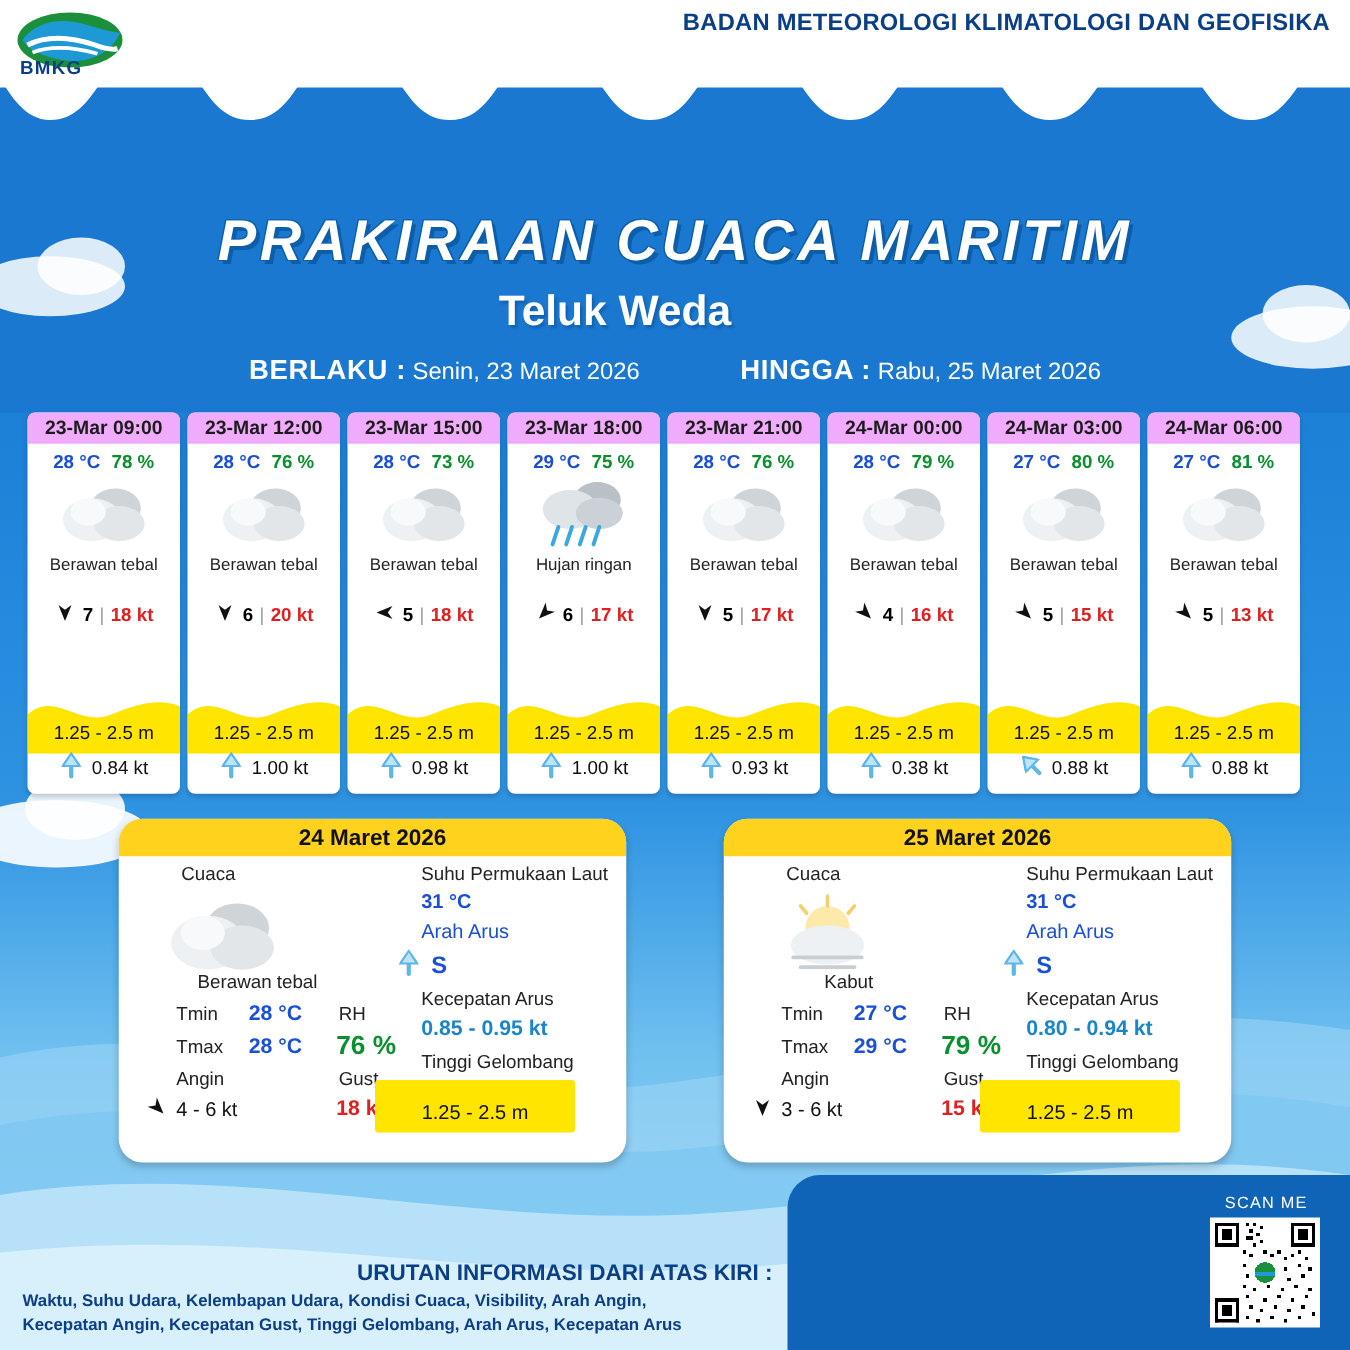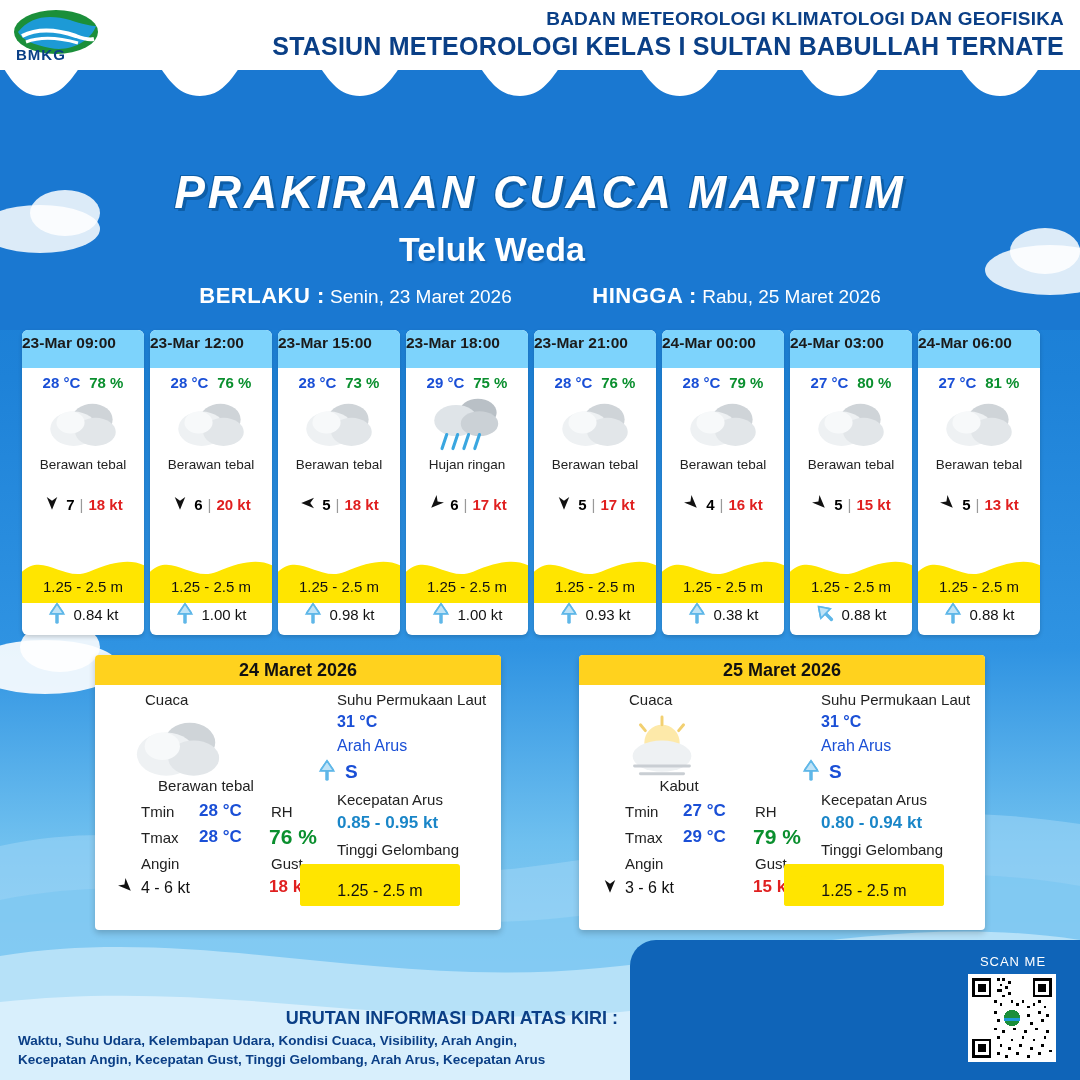--- a/index.html
+++ b/index.html
@@ -25,36 +25,36 @@
   .title{position:absolute;top:165px;width:1080px;text-align:center;font-size:46px;font-weight:bold;color:#fff;letter-spacing:3px;
          text-shadow:3px 3px 0 #0d5ea8, -1px -1px 0 #0d5ea8, 1px -1px 0 #0d5ea8, -1px 1px 0 #0d5ea8;font-style:italic;z-index:6;}
   .subtitle{position:absolute;top:230px;width:984px;text-align:center;font-size:34px;font-weight:bold;color:#fff;z-index:6;
             text-shadow:2px 2px 2px rgba(0,60,120,.35);}
   .validity{position:absolute;top:283px;width:1080px;text-align:center;z-index:6;color:#fff;font-size:19px;}
   .validity b{font-size:22px;letter-spacing:.5px;margin-top:15px;}
   .validity .gap{display:inline-block;width:70px;}
   
   .cards{position:absolute;top:330px;left:22px;width:1040px;height:305px;display:flex;gap:6px;z-index:6;}
   .card{width:122px;background:#fff;border-radius:6px;position:relative;overflow:hidden;box-shadow:0 2px 4px rgba(0,0,0,.18);}
-  .card-time{background:#7dd3fc;color:#1b1b1b;font-weight:bold;font-size:15.5px;text-align:left;padding:4px 0 16px;}
+  .card-time{background:#f0abfc;color:#1b1b1b;font-weight:bold;font-size:15.5px;text-align:center;padding:4px 0 3px;}
   .card-tr{display:flex;justify-content:center;gap:9px;padding-top:6px;font-size:15px;font-weight:bold;}
   .t-temp{color:#1a4fd6;}
   .t-rh{color:#0a8f2e;}
   .card-icon{height:62px;display:flex;align-items:center;justify-content:center;margin-top:2px;}
   .card-cond{text-align:center;font-size:13.5px;color:#222;margin-top:2px;}
   .card-wind{display:flex;align-items:center;justify-content:center;gap:5px;margin-top:22px;font-size:15px;font-weight:bold;}
   .card-wind .sep{color:#999;font-weight:normal;}
   .card-wind .kt{color:#e02020;}
   .card-wave-zone{position:absolute;left:0;bottom:0;width:100%;height:86px;}
   .yellowwave{position:absolute;left:0;bottom:32px;width:100%;height:54px;}
   .card-wave-txt{position:absolute;left:0;bottom:40px;width:100%;text-align:center;font-size:15px;color:#111;}
   .card-cur{position:absolute;left:0;bottom:8px;width:100%;display:flex;align-items:center;justify-content:center;gap:6px;font-size:15px;color:#111;}
   
   .daily{position:absolute;top:655px;left:95px;width:890px;height:275px;display:flex;gap:78px;z-index:6;}
-  .dpanel{width:406px;background:#fff;border-radius:4px;overflow:hidden;box-shadow:0 3px 6px rgba(0,0,0,.2);position:relative;}
+  .dpanel{width:406px;background:#fff;border-radius:19px;overflow:hidden;box-shadow:0 3px 6px rgba(0,0,0,.2);position:relative;}
   .dhead{background:#ffd21e;text-align:center;font-size:18px;font-weight:bold;color:#111;padding:5px 0 4px;}
   .dbody{position:relative;height:235px;}
   .dlabel{position:absolute;font-size:15px;color:#222;margin-left:24px;}
   .dblue{color:#1a4fd6;font-weight:bold;}
   .dgreen{color:#0a8f2e;font-weight:bold;font-size:21px;}
   .dred{color:#e02020;font-weight:bold;font-size:17px;}
   .dcur{color:#1a86c8;font-weight:bold;font-size:17px;}
   .dwave-box{position:absolute;left:205px;bottom:14px;width:160px;height:42px;background:#ffe500;border-radius:3px;overflow:hidden;}
   .dwave-box span{position:absolute;left:0;bottom:6px;width:100%;text-align:center;font-size:16px;color:#111;}
   .footer-txt{position:absolute;left:18px;bottom:10px;width:600px;color:#0b3f86;font-size:13.5px;font-weight:bold;line-height:1.45;z-index:7;}
@@ -92,21 +92,20 @@
 
 <div class="header">
   <svg class="logo" viewBox="0 0 92 60">
     <ellipse cx="46" cy="26" rx="42" ry="22" fill="#1b8f3a"></ellipse>
     <path d="M8 26 C20 10, 40 8, 60 14 C72 18, 82 20, 86 20 C80 36, 60 46, 40 42 C24 39, 12 34, 8 26 Z" fill="#1d9ad6"></path>
     <path d="M12 30 C28 22, 48 24, 66 30 C74 33, 80 34, 84 33" stroke="#ffffff" stroke-width="4" fill="none"></path>
     <path d="M16 36 C32 30, 50 32, 68 37" stroke="#ffffff" stroke-width="3" fill="none"></path>
   </svg>
   <div class="logo-text">BMKG</div>
   <div class="hdr-l1">BADAN METEOROLOGI KLIMATOLOGI DAN GEOFISIKA</div>
-  <div class="hdr-l2">STASIUN METEOROLOGI KELAS I SULTAN BABULLAH TERNATE</div>
 </div>
 
 <div class="title">PRAKIRAAN CUACA MARITIM</div>
 <div class="subtitle">Teluk Weda</div>
 <div class="validity">
   <b>BERLAKU :</b>
   <span>Senin, 23 Maret 2026</span>
   <span class="gap"></span>
   <b>HINGGA :</b>
   <span>Rabu, 25 Maret 2026</span>

